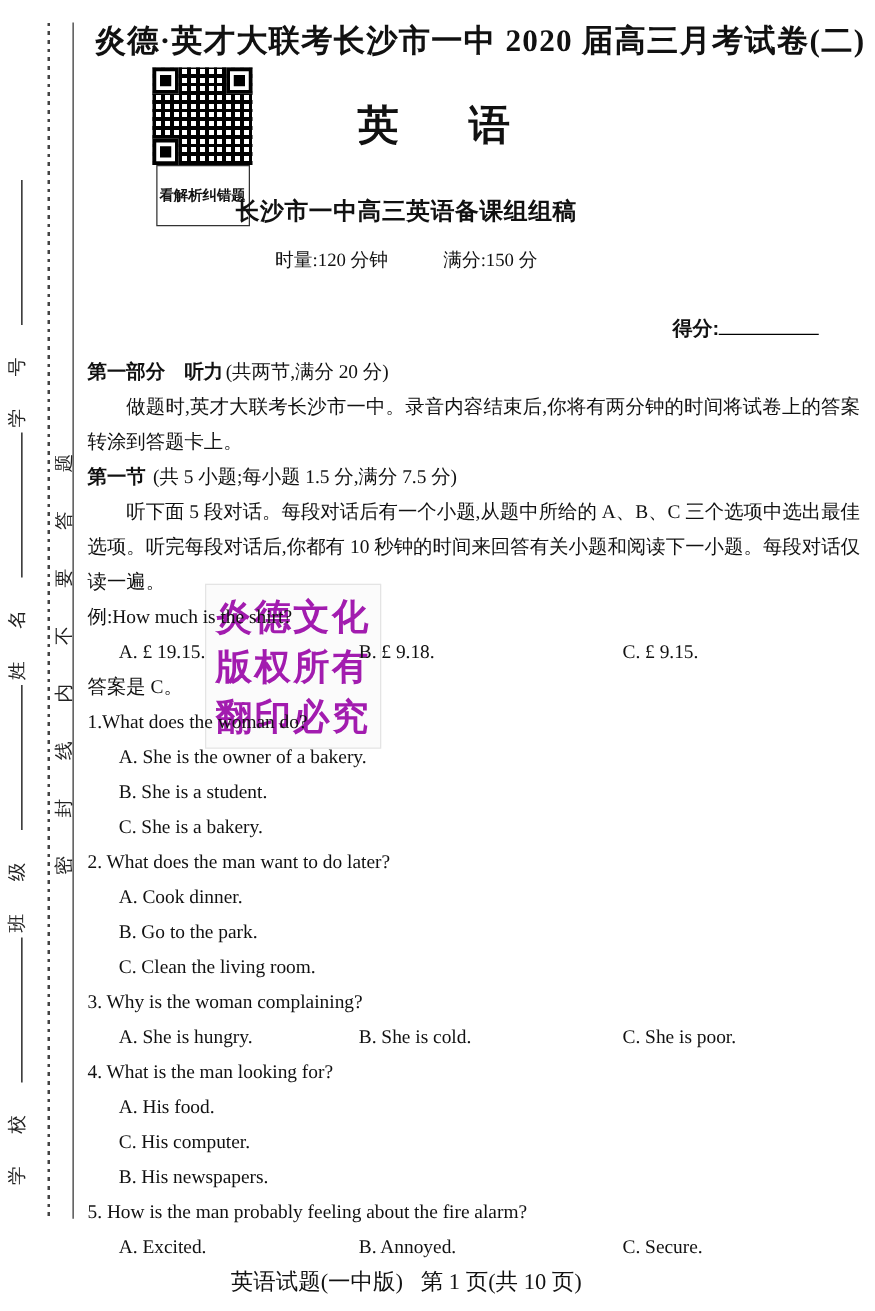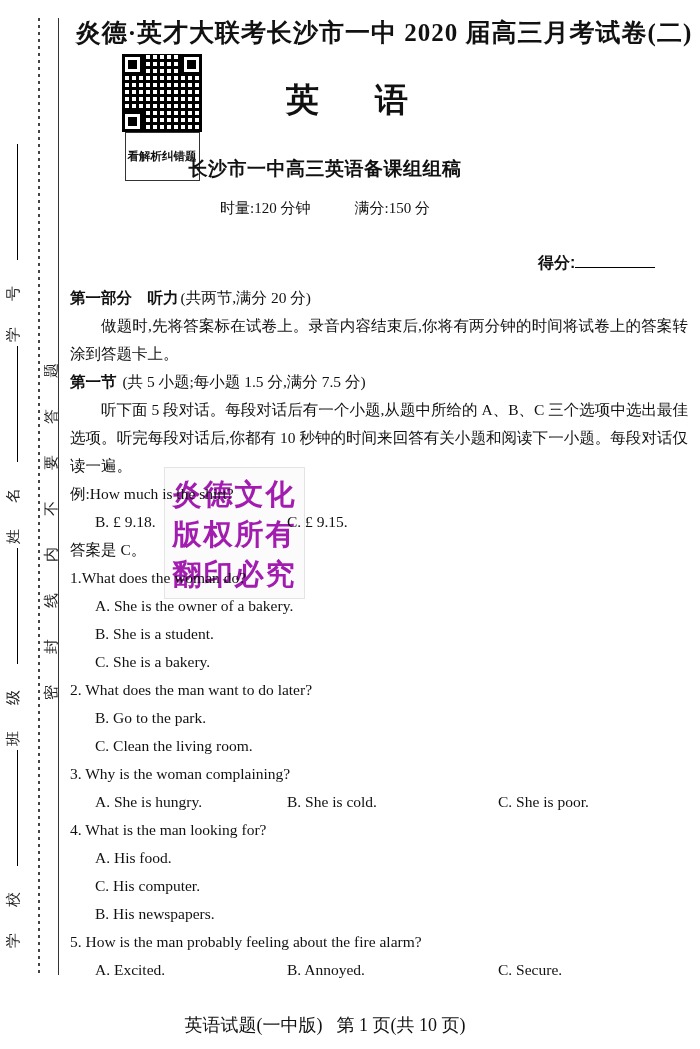--- a/index.html
+++ b/index.html
@@ -158,50 +158,52 @@
     <div>版权所有</div>
     <div>翻印必究</div>
   </div>
 
   <div class="content">
 
     <div>
       <span class="h-bold">第一部分　听力</span><span class="h-rest">(共两节,满分 20 分)</span>
     </div>
 
-    <p class="para">做题时,先将答案标在试卷上。录音内容结束后,你将有两分钟的时间将试卷上的答案转涂到答题卡上。</p>
+    <p class="para">做题时,英才大联考长沙市一中。录音内容结束后,你将有两分钟的时间将试卷上的答案转涂到答题卡上。</p>
 
     <div>
       <span class="h-bold">第一节</span>
       <span class="h-rest">(共 5 小题;每小题 1.5 分,满分 7.5 分)</span>
     </div>
 
     <p class="para">听下面 5 段对话。每段对话后有一个小题,从题中所给的 A、B、C 三个选项中选出最佳选项。听完每段对话后,你都有 10 秒钟的时间来回答有关小题和阅读下一小题。每段对话仅读一遍。</p>
 
     <div class="q-line">
       <span>例:</span><span>How much is the shirt?</span>
     </div>
     <div class="opt-row">
+      <span>A.  £ 19.15.</span>
       <span>B.  £ 9.18.</span>
       <span>C.  £ 9.15.</span>
     </div>
     <div>答案是 C。</div>
 
     <div>
       <div class="q-line">1.What does the woman do?</div>
       <div class="opt-stack">
         <div>A.  She is the owner of a bakery.</div>
         <div>B.  She is a student.</div>
         <div>C.  She is a bakery.</div>
       </div>
     </div>
 
     <div>
       <div class="q-line">2.  What does the man want to do later?</div>
       <div class="opt-stack">
+        <div>A.  Cook dinner.</div>
         <div>B.  Go to the park.</div>
         <div>C.  Clean the living room.</div>
       </div>
     </div>
 
     <div>
       <div class="q-line">3.  Why is the woman complaining?</div>
       <div class="opt-row">
         <span>A.  She is hungry.</span>
         <span>B.  She is cold.</span>

